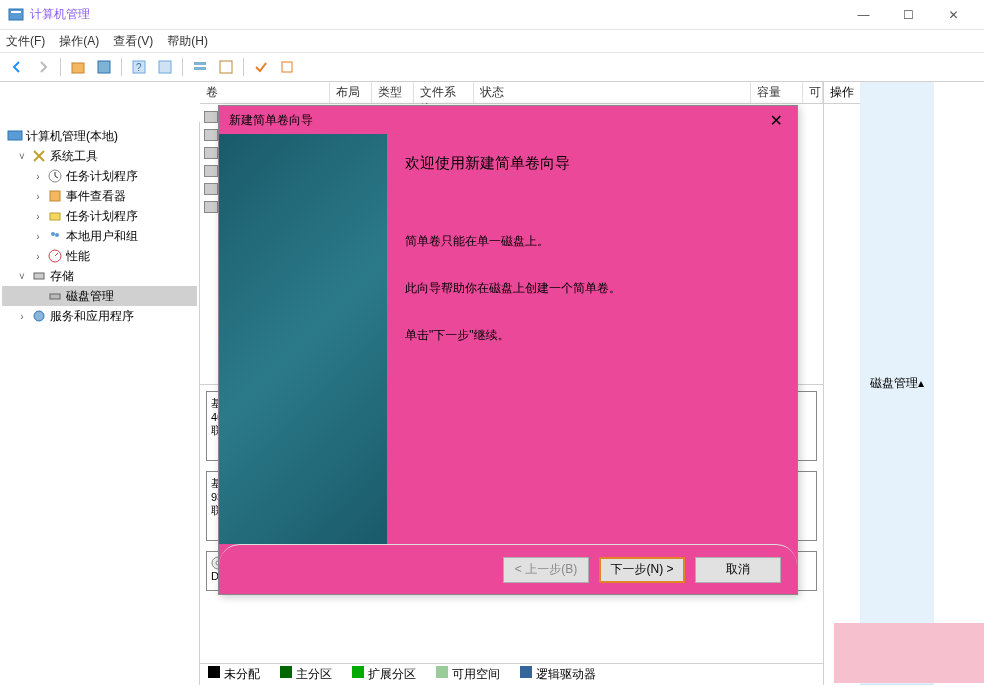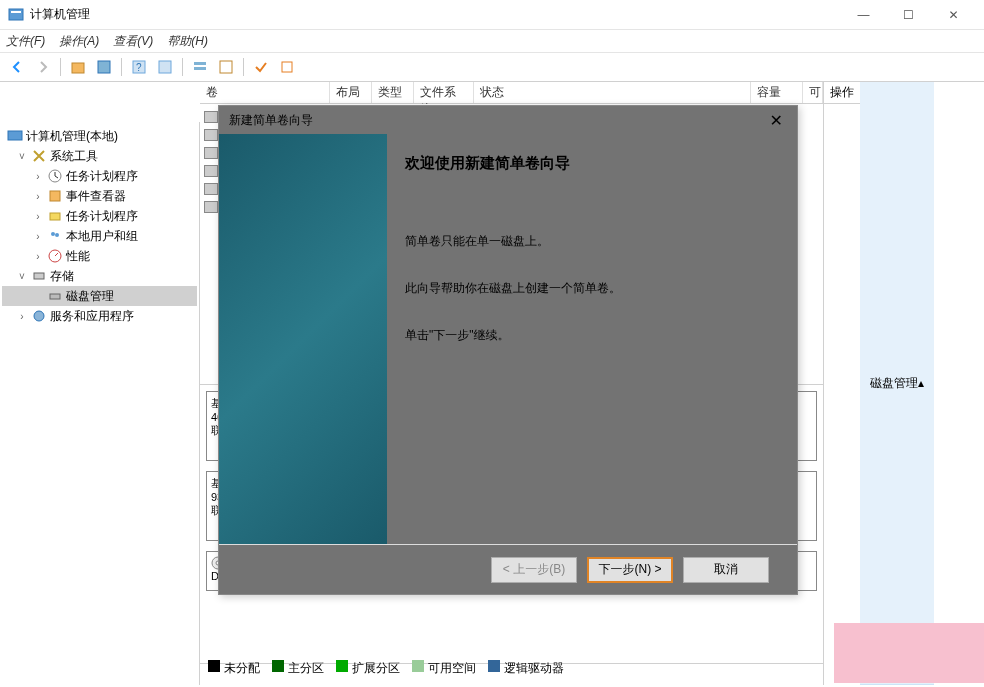--- a/index.html
+++ b/index.html
@@ -1,25 +1,25 @@
 <!DOCTYPE html>
 <html><head>
 <meta charset="utf-8">
 <style>
 * { box-sizing: border-box; margin: 0; padding: 0; font-family: "Microsoft YaHei", "Segoe UI", sans-serif; }
 body { width: 984px; height: 687px; background: #fff; overflow: hidden; font-size: 12px; }
 
 .titlebar { height: 30px; display: flex; align-items: center; padding: 0 8px; border-bottom: 1px solid #e5e5e5; }
 .titlebar .app-icon { width: 16px; height: 16px; margin-right: 6px; }
-.titlebar .title { flex: 1; color: #000000; }
+.titlebar .title { flex: 1; color: #8b5cf6; }
 .titlebar .win-controls { display: flex; }
 .titlebar .win-controls .wc { width: 45px; height: 30px; display: flex; align-items: center; justify-content: center; color: #555; }
 
 .menubar { height: 22px; display: flex; align-items: center; padding: 0 6px; gap: 14px; color: #333; }
-.menubar span { cursor: default; font-style: italic; }
+.menubar span { cursor: default; }
 
 .toolbar { height: 30px; display: flex; align-items: center; padding: 0 6px; gap: 4px; border-top: 1px solid #e5e5e5; border-bottom: 1px solid #d0d0d0; }
 .toolbar .tb { width: 22px; height: 22px; display: flex; align-items: center; justify-content: center; border: 1px solid transparent; }
 .toolbar .sep { width: 1px; height: 18px; background: #ccc; margin: 0 2px; }
 
 .main { display: flex; height: calc(687px - 30px - 22px - 30px - 2px); }
 
 .tree { width: 200px; border-right: 1px solid #d0d0d0; padding: 4px 2px; overflow: auto; margin-top: 40px; }
 .tree-item { display: flex; align-items: center; height: 20px; padding: 0 2px; white-space: nowrap; }
 .tree-item .twisty { width: 12px; text-align: center; color: #666; font-size: 10px; }
@@ -33,39 +33,39 @@
 .grid-header .col { border-right: 1px solid #e0e0e0; padding: 2px 6px; color: #333; }
 .grid-body { flex: 0 0 280px; background: #fff; padding: 4px; }
 .vol-row { height: 18px; display: flex; align-items: center; gap: 4px; }
 .vol-row .vicon { width: 14px; height: 12px; background: #ccc; border: 1px solid #888; }
 
 .disk-pane { flex: 1; border-top: 1px solid #d0d0d0; padding: 6px; overflow: auto; background: #fff; }
 .disk-block { border: 1px solid #888; margin-bottom: 10px; display: flex; min-height: 70px; }
 .disk-label { width: 90px; border-right: 1px solid #888; padding: 4px; font-size: 11px; }
 .disk-parts { flex: 1; display: flex; }
 
-.legend { height: 22px; border-top: 1px solid #d0d0d0; display: flex; align-items: flex-end; gap: 12px; padding: 8px 8px; }
+.legend { height: 22px; border-top: 1px solid #d0d0d0; display: flex; align-items: center; gap: 20px; padding: 8px 8px; }
 .legend .swatch { width: 12px; height: 12px; display: inline-block; margin-right: 4px; }
 
 .actions { width: 160px; display: flex; }
 .actions .ahdr { height: 22px; border-bottom: 1px solid #d0d0d0; padding: 2px 6px; font-weight: normal; }
 .actions .arow { padding: 6px 10px; display: flex; align-items: center; justify-content: space-between; }
 .actions .arow.blue { background: #e5f1fb; border-bottom: 1px solid #cce4f7; }
 
 
-.wizard { position: absolute; left: 218px; top: 105px; width: 580px; height: 490px; background: #737373; border: 1px solid #888; box-shadow: 2px 2px 8px rgba(0,0,0,0.2); z-index: 10; display: flex; flex-direction: column; }
+.wizard { position: absolute; left: 218px; top: 105px; width: 580px; height: 490px; background: #ec4899; border: 1px solid #888; box-shadow: 2px 2px 8px rgba(0,0,0,0.2); z-index: 10; display: flex; flex-direction: column; }
 .wizard-title { height: 28px; display: flex; align-items: center; padding: 0 10px; }
 .wizard-title .wt-text { flex: 1; }
 .wizard-title .wt-close { font-size: 16px; padding: 0 4px; }
 .wizard-body { flex: 1; display: flex; }
 .wizard-side { width: 168px; background: linear-gradient(135deg, #1a5a6a 0%, #2b7a8a 50%, #1a5a6a 100%); }
 .wizard-content { flex: 1; padding: 20px 18px; }
-.wizard-content h2 { font-size: 15px; font-weight: bold; margin-bottom: 60px; }
+.wizard-content h2 { font-size: 15px; font-weight: normal; margin-bottom: 60px; }
 .wizard-content p { margin-bottom: 30px; font-size: 12px; }
-.wizard-buttons { height: 50px; border-top: 1px solid #ddd; display: flex; align-items: center; justify-content: flex-end; gap: 10px; padding: 0 28px; }
+.wizard-buttons { height: 50px; border-top: 1px solid #ddd; display: flex; align-items: center; justify-content: flex-end; gap: 10px; padding: 0 16px; border-radius: 21px; }
 .wizard-buttons button { min-width: 86px; height: 26px; border: 1px solid #adadad; background: #e1e1e1; font-size: 12px; }
 .wizard-buttons button.disabled { color: #888; }
 .wizard-buttons button.primary { border: 2px solid #e08426; background: #e1e1e1; }
 
 .pink-block { position: absolute; right: 0; bottom: 4px; width: 150px; height: 60px; background: #f7c0cf; }
 
 svg { display: block; }
 </style>
 </head>
 <body>

